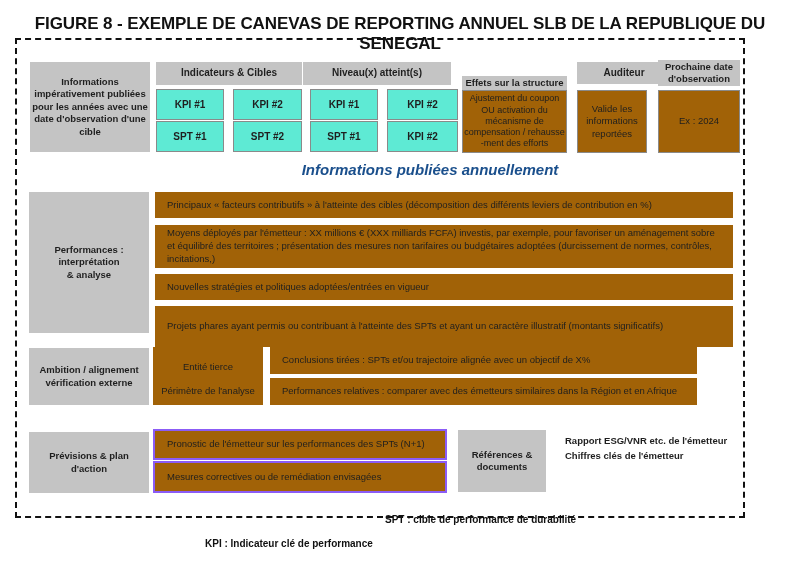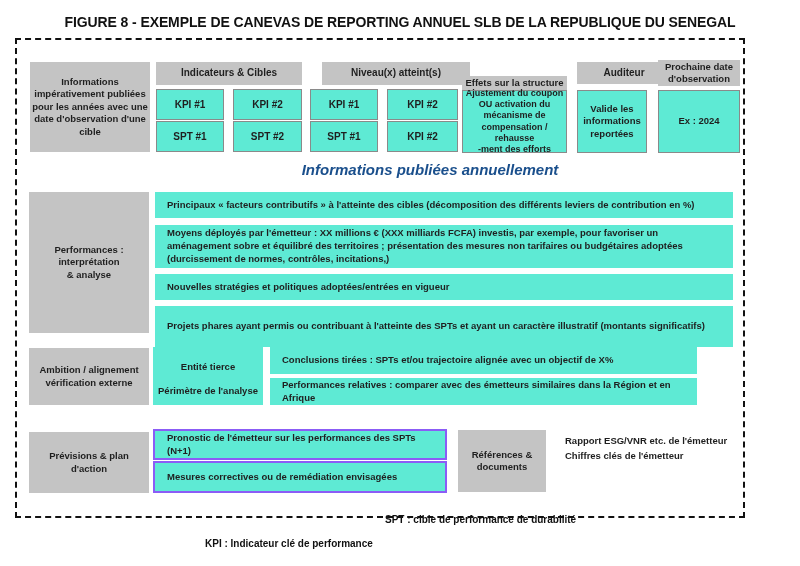--- a/index.html
+++ b/index.html
@@ -3,33 +3,33 @@
 <meta charset="utf-8">
 <style>
   html,body{margin:0;padding:0;background:#ffffff;}
   .page{
     position:relative;width:800px;height:566px;background:#ffffff;
     font-family:"Liberation Sans",sans-serif;color:#1f1f1f;overflow:hidden;
   }
   .abs{position:absolute;box-sizing:border-box;}
   .title{
     left:0;top:14px;width:800px;text-align:center;
-    font-size:14px;font-weight:bold;letter-spacing:-0.1px;color:#111;
+    font-size:17px;font-weight:bold;letter-spacing:-0.1px;color:#111;
   }
   .frame{
     left:15px;top:38px;width:730px;height:480px;
     border:2.5px dashed #111;background:transparent;
   }
   .gray{
     background:#c4c4c4;display:flex;align-items:center;justify-content:center;
     text-align:center;white-space:pre-line;font-weight:bold;
   }
   .teal{
-    background:#5eead4;display:flex;align-items:center;
-    font-weight:bold;
+    background:#a16207;display:flex;align-items:center;
+    font-weight:normal;
   }
   .teal.center{justify-content:center;text-align:center;white-space:pre-line;}
   .cell{
     background:#5eead4;border:1.5px solid #8a8a8a;
     display:flex;align-items:center;justify-content:center;
     font-size:10px;font-weight:bold;
   }
   .hdr{font-size:10px;line-height:1.25;}
   .small{font-size:9.5px;line-height:1.3;}
   .tiny{font-size:9px;line-height:1.25;}
@@ -58,21 +58,21 @@
 pour les années avec une
 date d'observation d'une
 cible</div>
 
   <div class="abs gray hdr" style="left:156px;top:62px;width:146px;height:23px;">Indicateurs &amp; Cibles</div>
   <div class="abs cell" style="left:156px;top:89px;width:68px;height:31px;">KPI #1</div>
   <div class="abs cell" style="left:233px;top:89px;width:69px;height:31px;">KPI #2</div>
   <div class="abs cell" style="left:156px;top:121px;width:68px;height:31px;">SPT #1</div>
   <div class="abs cell" style="left:233px;top:121px;width:69px;height:31px;">SPT #2</div>
 
-  <div class="abs gray hdr" style="left:322px;top:62px;width:148px;height:23px;">Niveau(x) atteint(s)</div>
+  <div class="abs gray hdr" style="left:303px;top:62px;width:148px;height:23px;">Niveau(x) atteint(s)</div>
   <div class="abs cell" style="left:310px;top:89px;width:68px;height:31px;">KPI #1</div>
   <div class="abs cell" style="left:387px;top:89px;width:71px;height:31px;">KPI #2</div>
   <div class="abs cell" style="left:310px;top:121px;width:68px;height:31px;">SPT #1</div>
   <div class="abs cell" style="left:387px;top:121px;width:71px;height:31px;">KPI #2</div>
 
   <div class="abs gray small" style="left:462px;top:60px;width:105px;height:26px;margin-top:16px;">Effets sur la structure
 de l'obligation</div>
   <div class="abs teal center tiny" style="left:462px;top:90px;width:105px;height:63px;border:1.5px solid #8a8a8a;">Ajustement du coupon
 OU activation du
 mécanisme de

